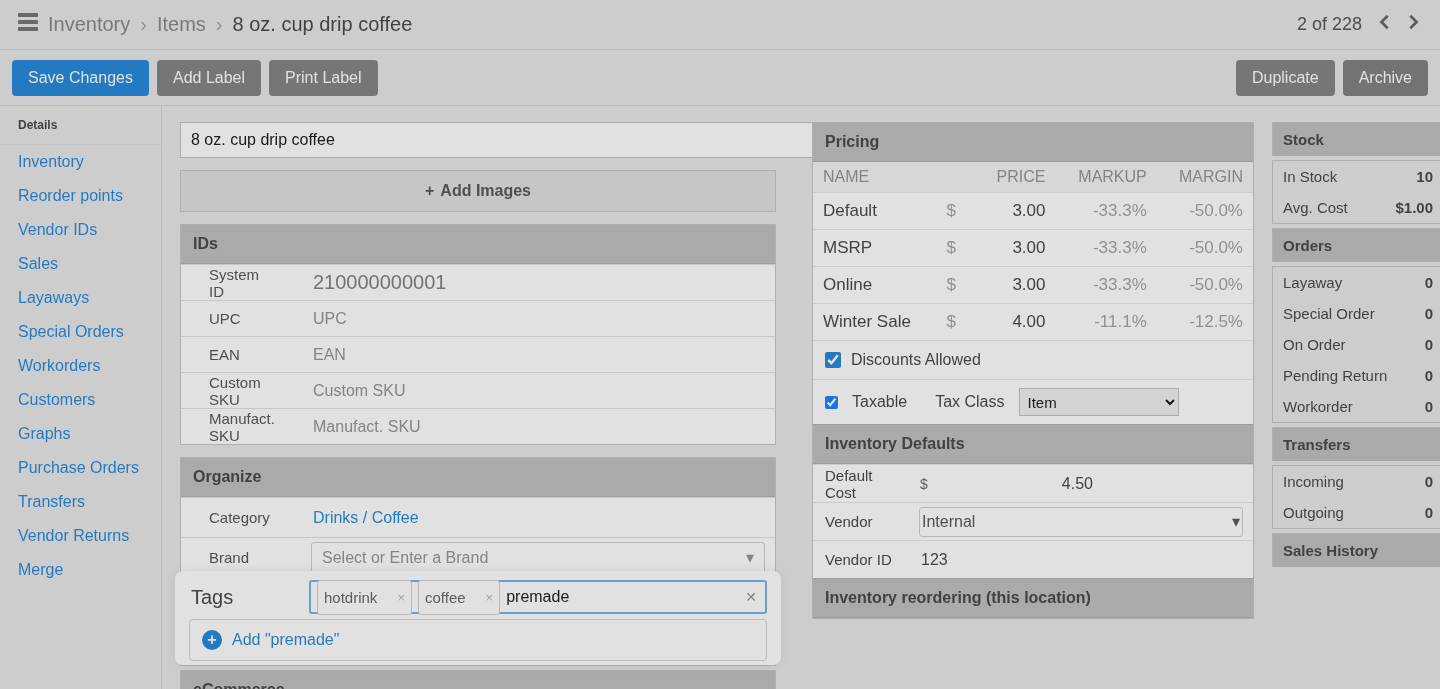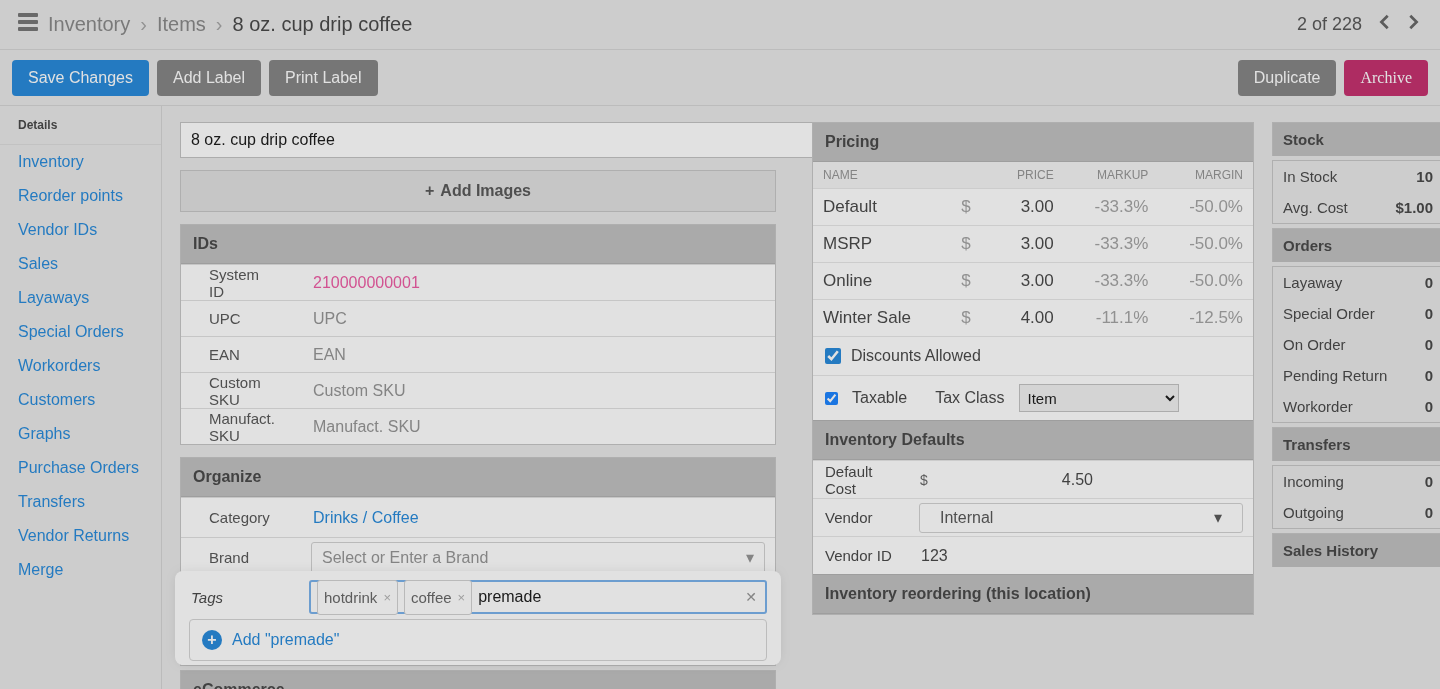--- a/index.html
+++ b/index.html
@@ -42,21 +42,21 @@
   border-bottom:1px solid #d0d0d0;
   height:56px;
 }
 .actionbar-left, .actionbar-right { display:flex; gap:8px; }
 .btn {
   border:none; border-radius:4px;
   padding:9px 16px; font-size:16px; color:#fff; cursor:pointer;
 }
 .btn-blue { background:#0d7cd6; }
 .btn-gray { background:#777; }
-.btn-red  { background:#be185d;font-family:Liberation Serif, serif; }
+.btn-red  { background:#737373; }
 
 
 .main {
   display:flex;
   height: calc(689px - 50px - 56px);
 }
 .sidebar {
   width:162px; min-width:162px;
   border-right:1px solid #cfcfcf;
   background:#e6e6e6;
@@ -103,21 +103,21 @@
   display:flex; align-items:center; justify-content:center; gap:6px;
   border:1px solid #bfbfbf; background:#ddd; height:42px;
   font-size:16px; color:#444; font-weight:600; cursor:pointer;
 }
 .kv-row {
   display:flex; align-items:center;
   border-top:1px solid #ddd; height:36px;
 }
 .kv-row:first-of-type { border-top:none; }
 .kv-key   { width:120px; padding:0 28px; font-size:15px; color:#444; }
-.kv-val   { flex:1; padding:0 12px; font-size:16px; color:#ec4899; }
+.kv-val   { flex:1; padding:0 12px; font-size:20px; color:#737373; }
 .kv-input {
   flex:1; height:100%; border:none; padding:0 12px;
   font-size:16px; color:#666; background:#fff;
 }
 .kv-input::placeholder { color:#888; }
 
 .organize-row { display:flex; align-items:center; border-top:1px solid #ddd; height:40px; }
 .organize-row .kv-key { width:120px; }
 .category-link { color:#0d7cd6; font-size:16px; padding:0 12px; }
 
@@ -130,28 +130,28 @@
 
 .tags-wrapper {
   position:relative;
   background:#fff;
   border-radius:4px;
   box-shadow: 0 0 0 4px #fff, 0 0 14px rgba(0,0,0,0.18);
   z-index:50;
   margin: -2px -2px;
 }
 .tags-row { display:flex; align-items:center; height:44px; }
-.tags-key { width:120px; padding:0 12px; font-size:15px;font-style:italic; }
+.tags-key { width:120px; padding:0 12px; font-size:20px; }
 .tags-field {
   flex:1; margin:4px 10px; height:34px; border:2px solid #6aa8e8;
   background:#fff; display:flex; align-items:center; gap:6px;
   padding:0 6px; border-radius:3px; position:relative;
 }
 .tag-chip {
-  display:flex; align-items:center; gap:6px;
+  display:flex; align-items:center; gap:20px;
   background:#fff; border:1px solid #ccc; border-radius:3px;
   padding:8px 6px; font-size:15px; color:#555;
 }
 .tag-chip .x { color:#aaa; cursor:pointer; font-size:13px; }
 .tags-input { border:none; outline:none; font-size:16px; flex:1; min-width:60px; }
 .tags-clear { color:#888; font-size:14px; cursor:pointer; padding:0 4px; position:absolute; right:4px; }
 
 .tags-dropdown {
   margin:0 10px 6px 10px;
   border:1px solid #d0d0d0; border-radius:4px; background:#fff;
@@ -161,40 +161,40 @@
   padding:10px 12px; font-size:16px; color:#0d7cd6; cursor:pointer;
 }
 .plus-circle {
   width:20px; height:20px; border-radius:50%; background:#0d7cd6;
   display:flex; align-items:center; justify-content:center; color:#fff; font-weight:700;
 }
 
 
 .price-table { width:100%; border-collapse:collapse; font-size:15px; }
 .price-table th {
-  text-align:left; color:#888; font-weight:500; padding:6px 10px; font-size:12px; background:#f2f2f2;
+  text-align:left; color:#888; font-weight:500; padding:6px 10px; font-size:16px; background:#f2f2f2;
 }
 .price-table th.right, .price-table td.right { text-align:right; }
 .price-table td { padding:8px 10px; border-top:1px solid #e5e5e5; font-size:17px; }
 .price-table td.name { font-weight:400; color:#333; }
 .price-table td.dim { color:#999; }
 
 .check-row { display:flex; align-items:center; gap:10px; padding:10px 12px; border-top:1px solid #e5e5e5; font-size:16px;}
 .check-row input[type=checkbox]{ width:16px; height:16px; accent-color:#0d7cd6;}
 .taxclass-row { display:flex; align-items:center; gap:14px; padding:8px 12px; border-top:1px solid #e5e5e5; font-size:16px;}
 .taxclass-row select{ height:28px; border:1px solid #bbb; width:160px; padding:0 4px; font-size:15px;}
 
 .defaults-row { display:flex; align-items:center; border-top:1px solid #e5e5e5; height:38px; }
 .defaults-row .dkey { width:96px; padding:0 12px; font-size:15px; }
 .defaults-row .dval { padding:0 12px; font-size:16px; flex:1;}
 .defaults-row .dollar { width:30px; text-align:center; color:#555;}
 .vendor-sel {
   flex:1; margin:4px 10px; height:30px; border:1px solid #ccc; border-radius:3px;
   background:#fff; display:flex; align-items:center; justify-content:space-between;
-  padding:0 20px; font-size:16px; color:#444;
+  padding:0 2px; font-size:16px; color:#444;
 }
 
 
 .stat-head {
   background:#b9b9b9; font-weight:700; padding:8px 10px; font-size:15px;
   border:1px solid #bfbfbf; border-bottom:none;
 }
 .stat-box {
   border:1px solid #bfbfbf; background:#e6e6e6;
 }

